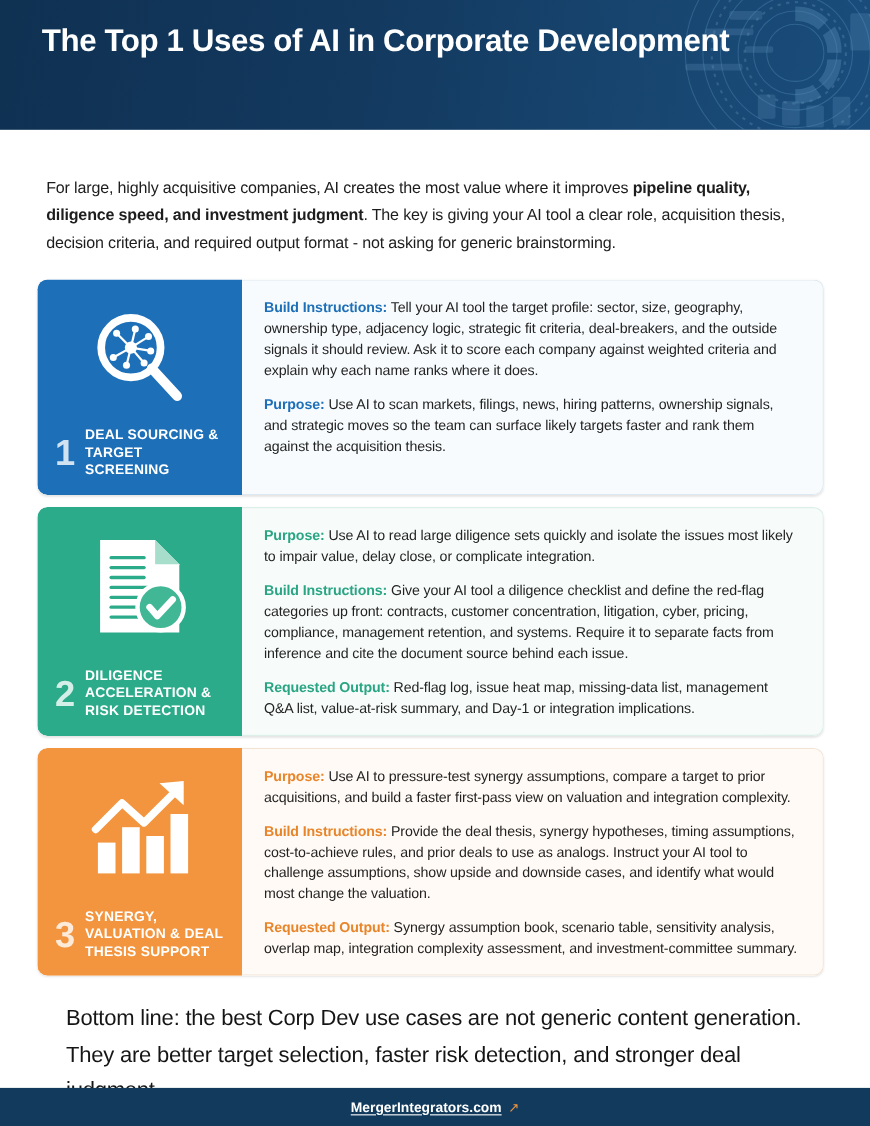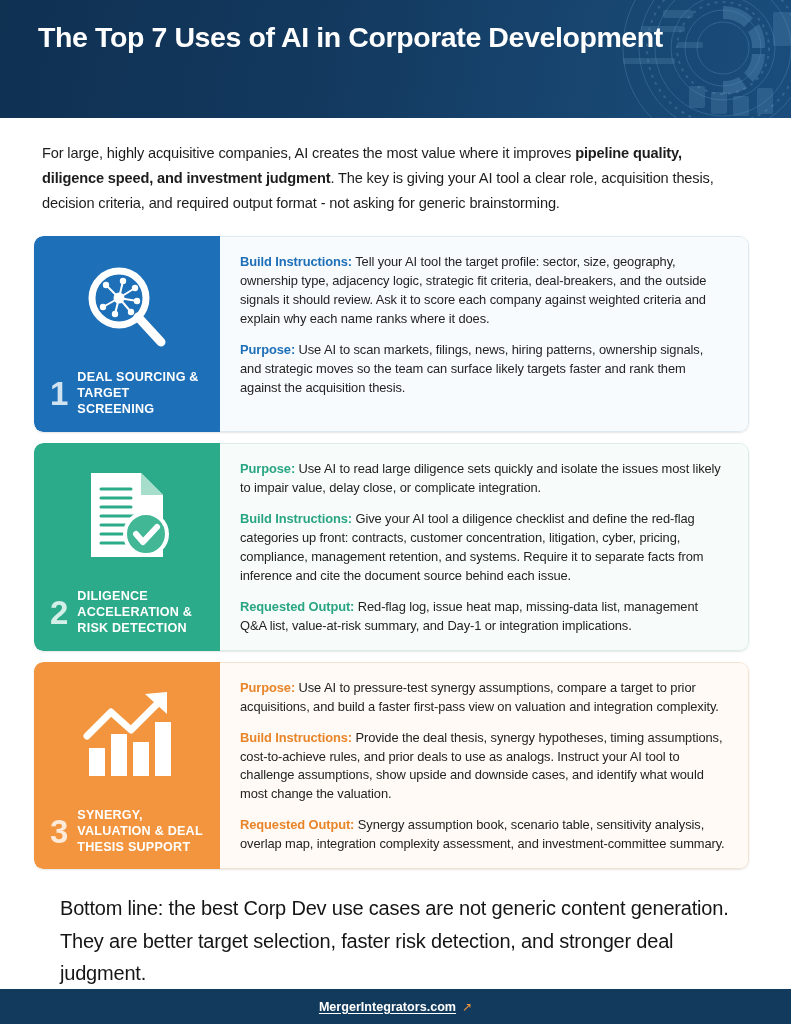--- a/index.html
+++ b/index.html
@@ -47,21 +47,21 @@
   .header-subtitle {
     color: #eaf2f8;
     font-size: 14.5px;
     font-weight: normal;
     margin-top: 13px;
     letter-spacing: -0.1px;
   }
 
   
   .intro {
-    padding: 23px 46px 0 42px;
+    padding: 41px 46px 0 42px;
     font-size: 14.6px;
     line-height: 1.72;
     color: #1d1d1d;
     letter-spacing: -0.15px;
   }
   .intro b { font-weight: bold; }
 
   
   .cards {
     padding: 20px 42px 0 34px;
@@ -214,21 +214,21 @@
       <rect x="186" y="42" width="26" height="6" rx="2"></rect>
       <rect x="132" y="58" width="52" height="6" rx="2"></rect>
       <rect x="282" y="12" width="18" height="34" rx="2"></rect>
     </g>
     <g fill="none" stroke="#9ecbe8" stroke-width="2" opacity=".35" stroke-dasharray="3 5">
       <circle cx="232" cy="48" r="46"></circle>
       <circle cx="232" cy="48" r="76"></circle>
     </g>
   </svg>
   <div class="header-inner">
-    <div class="header-title">The Top 7 Uses of AI in Corporate Development</div>
+    <div class="header-title">The Top 1 Uses of AI in Corporate Development</div>
   </div>
 </div>
 
 <div class="intro">
   <span>For large, highly acquisitive companies, AI creates the most value where it improves </span><b>pipeline quality, diligence speed, and investment judgment</b><span>. The key is giving your AI tool a clear role, acquisition thesis, decision criteria, and required output format - not asking for generic brainstorming.</span>
 </div>
 
 <div class="cards">
 
   <div class="card card-1">

